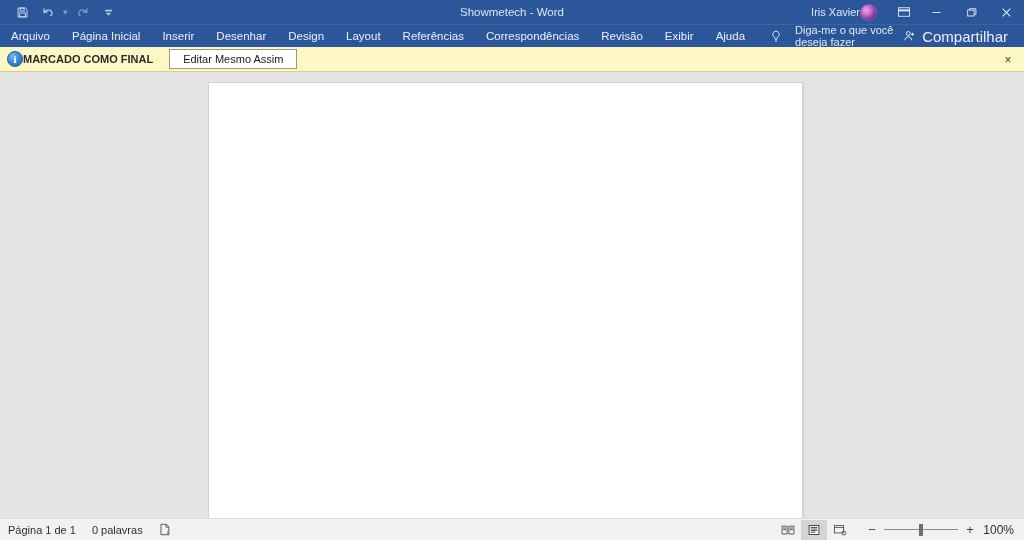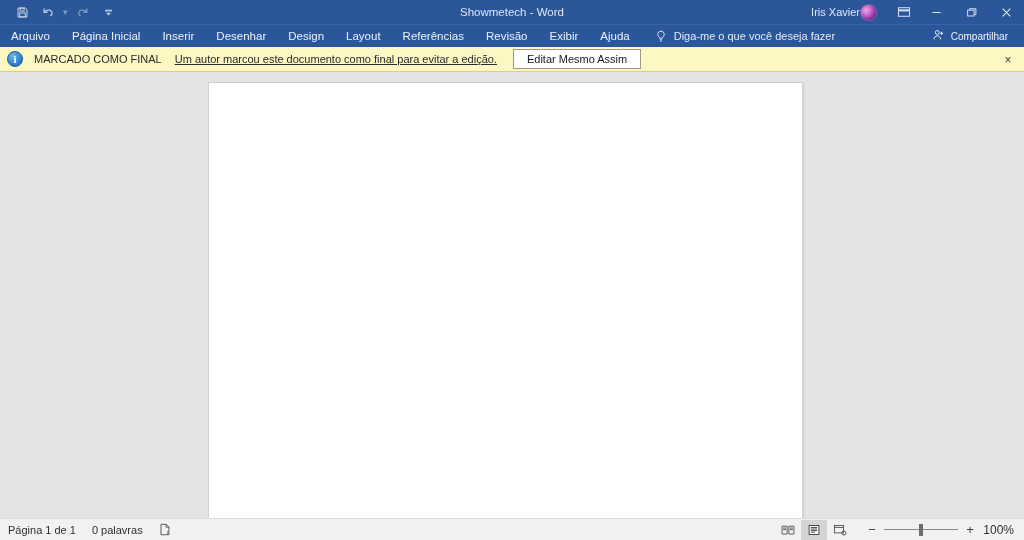--- a/index.html
+++ b/index.html
@@ -65,29 +65,29 @@
     border-top: 1px solid #3b63a3;
   }
   .tabs { display: flex; align-items: center; height: 22px; }
   .tab {
     color: #eaf0fa; font-size: 11.5px;
     padding: 0 11px;
     height: 22px; line-height: 22px;
     white-space: nowrap;
   }
   .tellme {
-    display: flex; align-items: center; gap: 7px;
+    display: flex; align-items: center; gap: 13px;
     margin-left: 14px; height: 22px;
     color: #dfe8f5; font-size: 11px;
   }
   .tellme .bulb { display: flex; align-items: center; color: #e7eef9; }
   .share {
     margin-left: auto; margin-right: 12px;
     display: flex; align-items: center; gap: 6px;
-    color: #eaf0fa; font-size: 10px;
+    color: #eaf0fa; font-size: 15px;
     height: 22px; padding: 0 4px; justify-content: flex-end;
   }
 
   
   .finalbar {
     height: 25px;
     background: #fdf7c3;
     border-bottom: 1px solid #d9cf85;
     display: flex; align-items: center;
     flex: 0 0 25px;
@@ -99,21 +99,21 @@
     background: radial-gradient(circle at 35% 30%, #74b4e8 0%, #2f86d0 55%, #1d66ab 100%);
     border: 1px solid #1a5c9e;
     color: #ffffff;
     font-size: 11px; font-weight: bold;
     display: flex; align-items: center; justify-content: center;
     font-family: "Liberation Serif", serif;
     flex: 0 0 16px;
   }
   .final-label {
     font-size: 11px; color: #2a2a2a;
-    padding-left: 11px; white-space: nowrap;
+    white-space: nowrap; font-weight: bold;
   }
   .final-msg {
     font-size: 11px; color: #2a2a2a;
     text-decoration: underline;
     padding-left: 13px; white-space: nowrap;
   }
   .edit-anyway {
     margin-left: 16px;
     background: #ffffff;
     border: 1px solid #9a9a86;
@@ -240,20 +240,21 @@
 
   <div class="tabbar">
     <div class="tabs">
       <div class="tab">Arquivo</div>
       <div class="tab">Página Inicial</div>
       <div class="tab">Inserir</div>
       <div class="tab">Desenhar</div>
       <div class="tab">Design</div>
       <div class="tab">Layout</div>
       <div class="tab">Referências</div>
+      <div class="tab">Correspondências</div>
       <div class="tab">Revisão</div>
       <div class="tab">Exibir</div>
       <div class="tab">Ajuda</div>
     </div>
 
     <div class="tellme">
       <span class="bulb">
         <svg width="12" height="13" viewBox="0 0 14 16" fill="none" stroke="#e7eef9" stroke-width="1.1">
           <path d="M7 1.4a4 4 0 0 0-2.4 7.2c.5.4.8 1 .8 1.6h3.2c0-.6.3-1.2.8-1.6A4 4 0 0 0 7 1.4z"></path>
           <path d="M5.5 12.1h3M6 13.8h2"></path>
@@ -270,21 +271,20 @@
           <path d="M10.6 3.2v3.6M8.8 5h3.6"></path>
         </svg>
       </span>
       <span>Compartilhar</span>
     </div>
   </div>
 
   <div class="finalbar">
     <div class="info-icon">i</div>
     <span class="final-label">MARCADO COMO FINAL</span>
-    <span class="final-msg">Um autor marcou este documento como final para evitar a edição.</span>
     <button class="edit-anyway">Editar Mesmo Assim</button>
     <div class="final-close">×</div>
   </div>
 
   <div class="canvas">
     <div class="page"></div>
   </div>
 
   <div class="statusbar">
     <div class="status-left">

